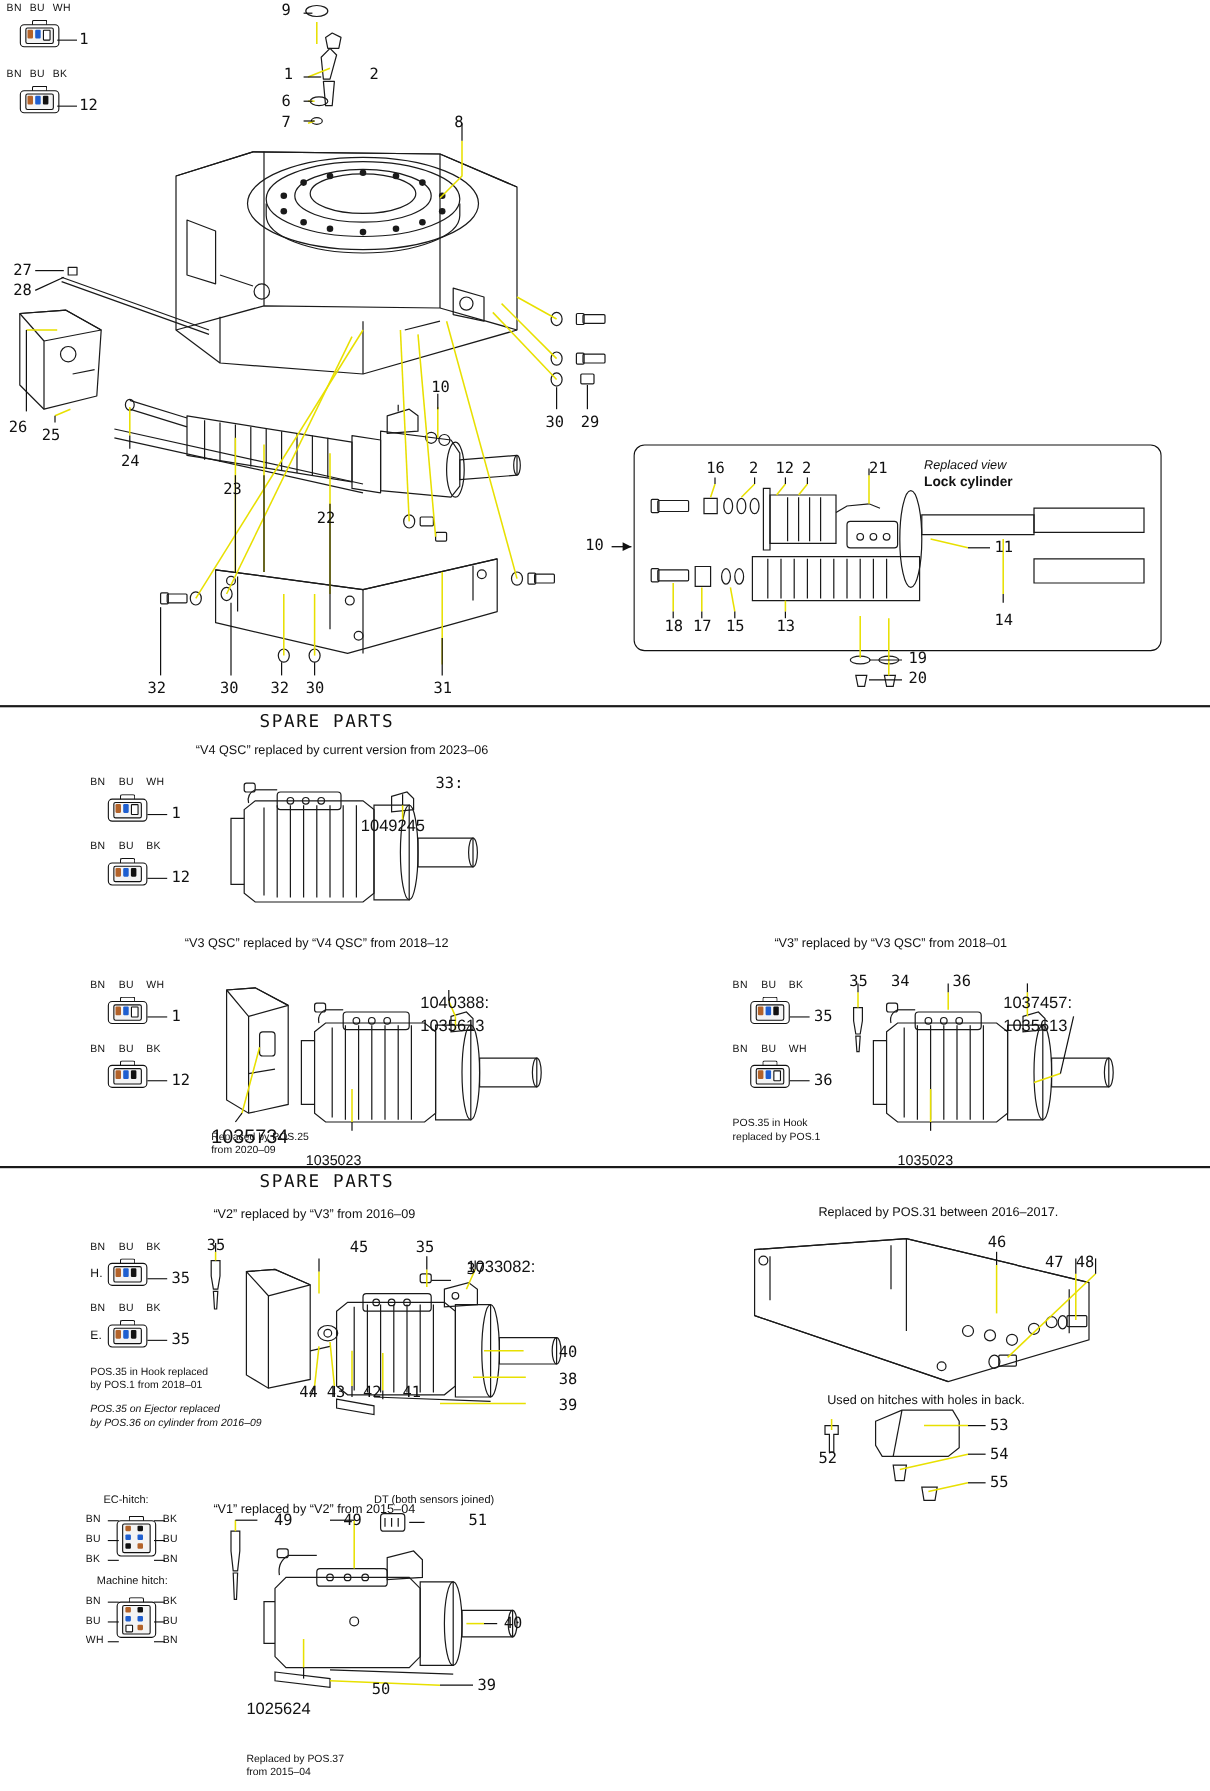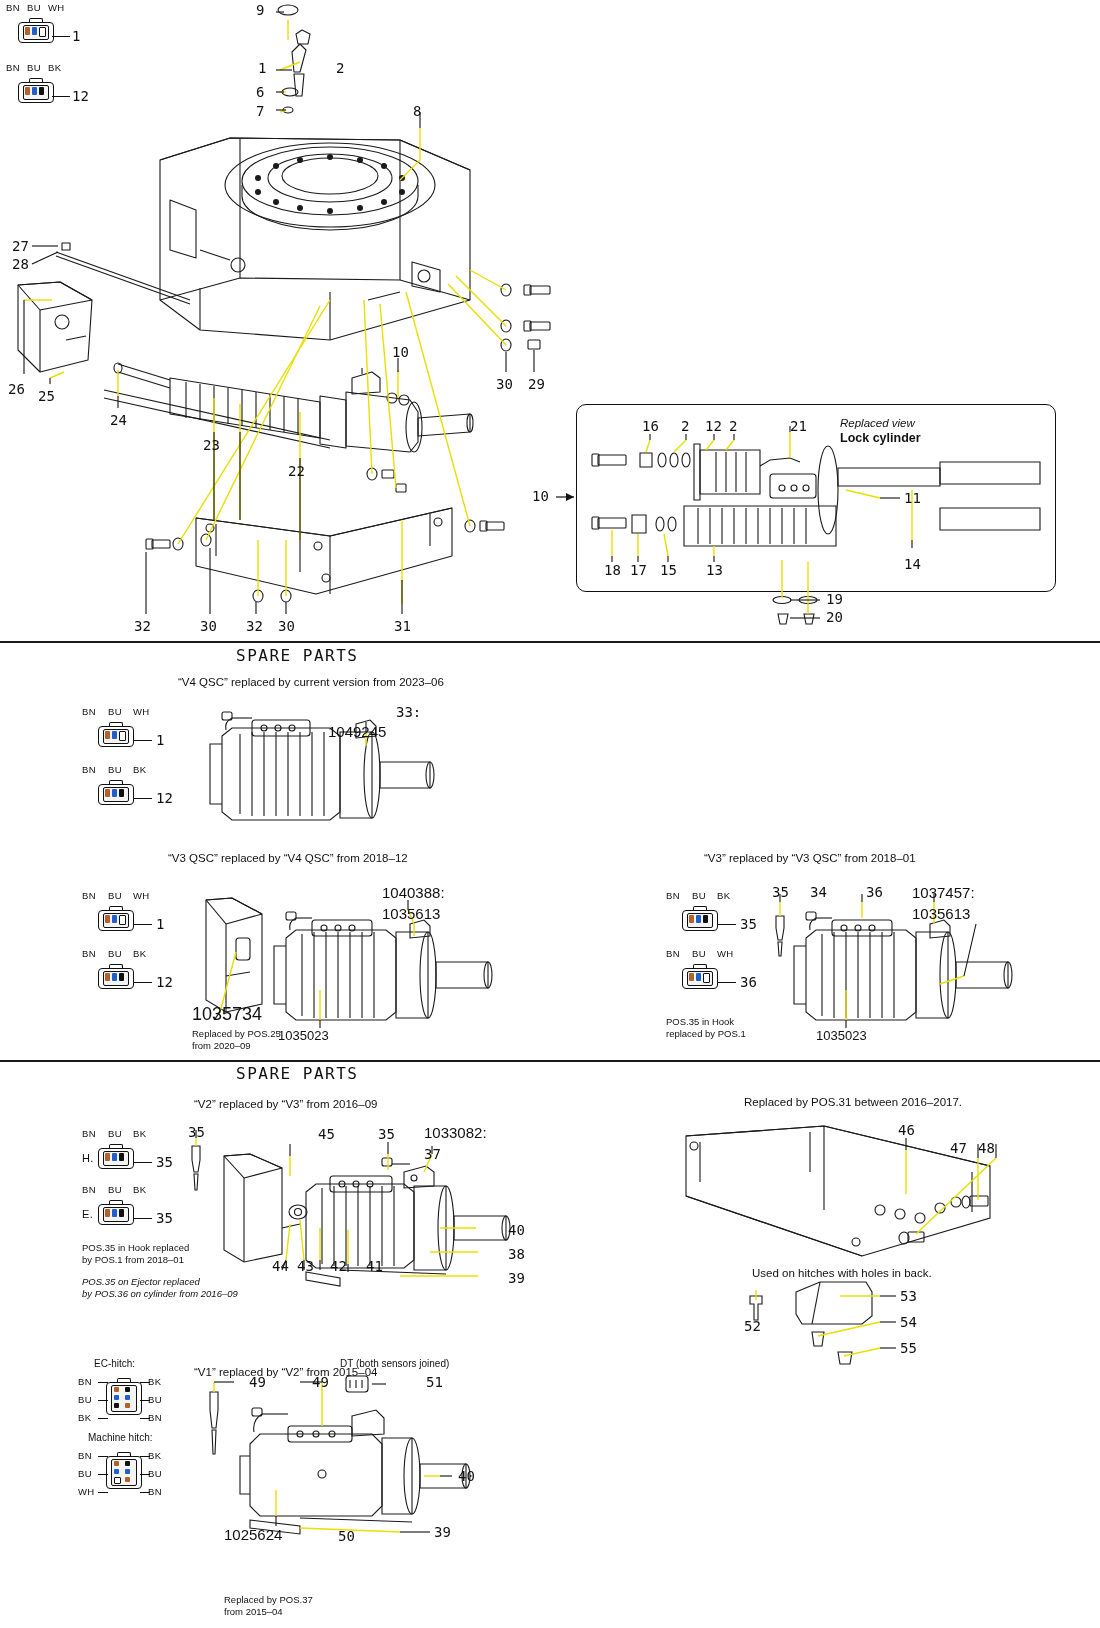--- a/index.html
+++ b/index.html
@@ -7,21 +7,21 @@
     width:1100px;height:1628px;background:#ffffff;
     font-family:"Liberation Sans", sans-serif;
     color:#111;position:relative;overflow:hidden;
   }
   .page{position:relative;width:1100px;height:1628px;}
   .sec-divider{position:absolute;left:0;width:1100px;height:0;border-top:2px solid #1a1a1a;}
   .sec-title{position:absolute;font-size:16px;letter-spacing:1.5px;font-family:"DejaVu Sans Mono", monospace;}
   .cap{position:absolute;font-size:11.5px;font-family:"Liberation Sans",sans-serif;}
   .cap.it{font-style:italic;}
   .num{position:absolute;font-size:14px;font-family:"DejaVu Sans Mono", monospace;}
-  .pn{position:absolute;font-size:13px;font-family:"Liberation Sans",sans-serif;}
+  .pn{position:absolute;font-size:13px;font-family:"Liberation Sans",sans-serif;margin-top:19px;}
   .tiny{position:absolute;font-size:9.5px;line-height:12px;font-family:"Liberation Sans",sans-serif;}
   .ln{position:absolute;background:#111;}
   .ln.h{height:1px;}
   svg{position:absolute;left:0;top:0;overflow:visible;}
   .conn{position:absolute;width:38px;height:26px;}
   .conn .body{position:absolute;left:2px;top:4px;width:34px;height:19px;border:1.3px solid #111;border-radius:4px;background:#fff;}
   .conn .inner{position:absolute;left:7px;top:7px;width:24px;height:13px;border:1.1px solid #111;border-radius:2px;background:#f4f4f4;}
   .conn .tab{position:absolute;left:13px;top:0px;width:12px;height:5px;border:1.2px solid #111;border-bottom:none;border-radius:2px 2px 0 0;background:#fff;}
   .conn .p{position:absolute;top:9px;width:5px;height:8px;border-radius:1px;}
   .pin-bn{background:#b3632a;}

